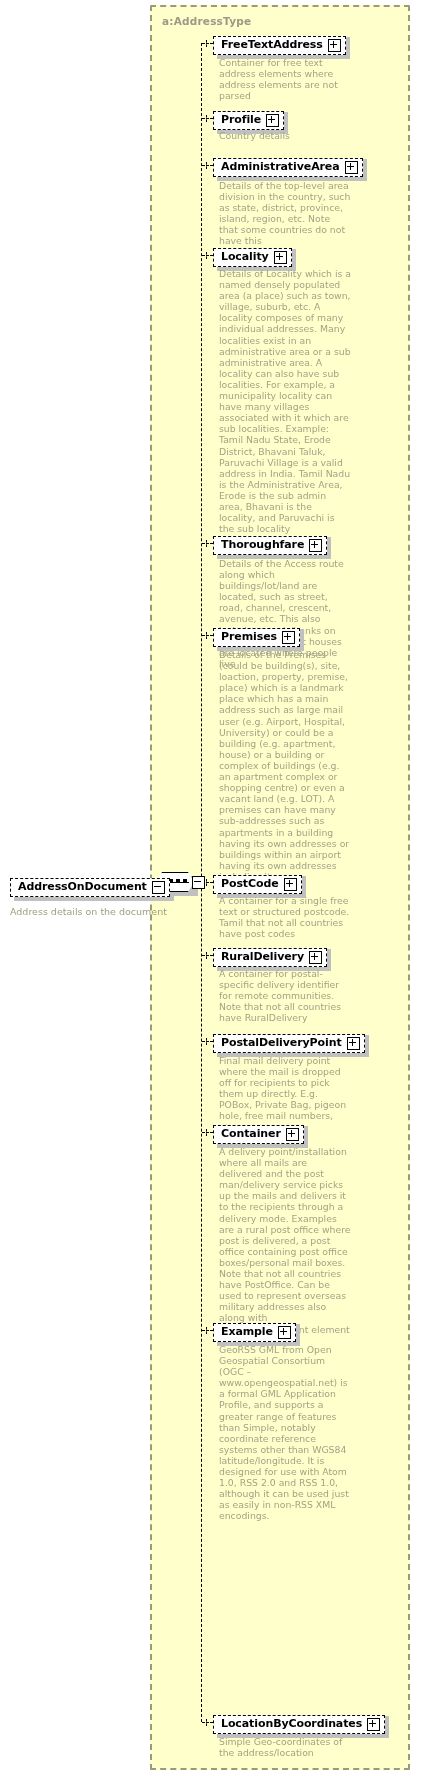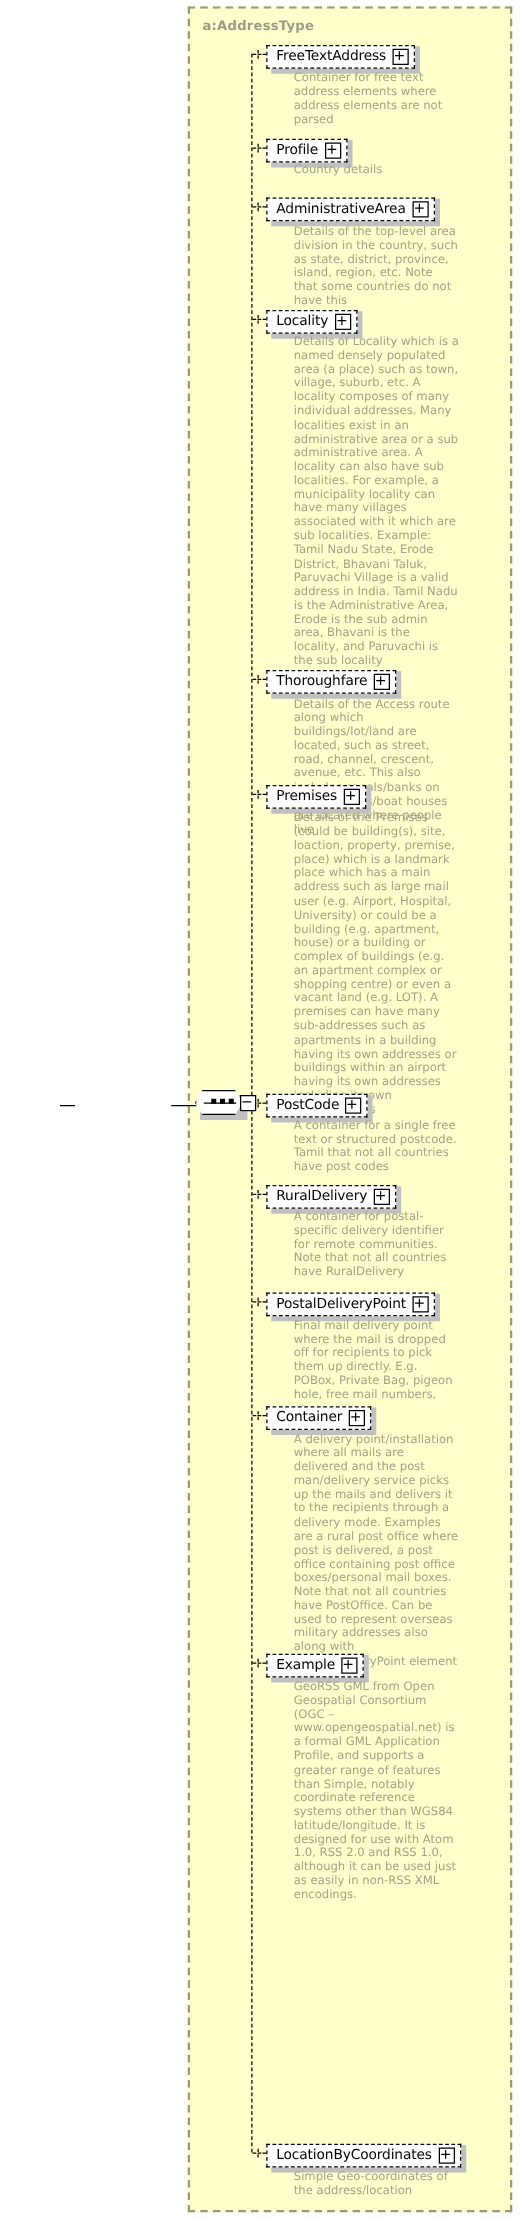--- a/index.html
+++ b/index.html
@@ -72,21 +72,21 @@
     gap: 5px;
     box-sizing: border-box;
     background: #ffffff;
     border: 1px dashed #000000;
     padding: 2px 4px 2px 7px;
     height: 19px;
     white-space: nowrap;
   }
   .elem-label {
     font-size: 11px;
-    font-weight: normal;
+    font-weight: bold;
     color: #000000;
     line-height: 14px;
     letter-spacing: -0.1px;
   }
   
   .toggle {
     position: relative;
     width: 11px;
     height: 11px;
     flex: 0 0 11px;
@@ -226,32 +226,40 @@
     border-left: 1px dashed #000000;
   }
 
   .child-desc {
     position: absolute;
     left: 219px;
     width: 132px;
     font-size: 9.3px;
     line-height: 11.1px;
     color: #a3a386;
-    margin-left: 16px;
   }
 </style>
 </head>
 <body>
 
 <div id="canvas">
 
   <div class="type-box">
     <div class="type-box-title">a:AddressType</div>
   </div>
 
+  <div class="root-node">
+    <div class="elem-shadow-wrap">
+      <div class="elem-box">
+        <span class="elem-label">AddressOnDocument</span>
+        <span class="toggle"></span>
+      </div>
+    </div>
+    <div class="root-caption">Address details on the document</div>
+  </div>
 
   <div class="root-to-seq"></div>
 
   <div class="seq-node">
     <div class="seq-shadow"></div>
     <div class="seq-shape">
       <span class="seq-line"></span>
       <span class="seq-dots">
           <i></i>
           <i></i>

